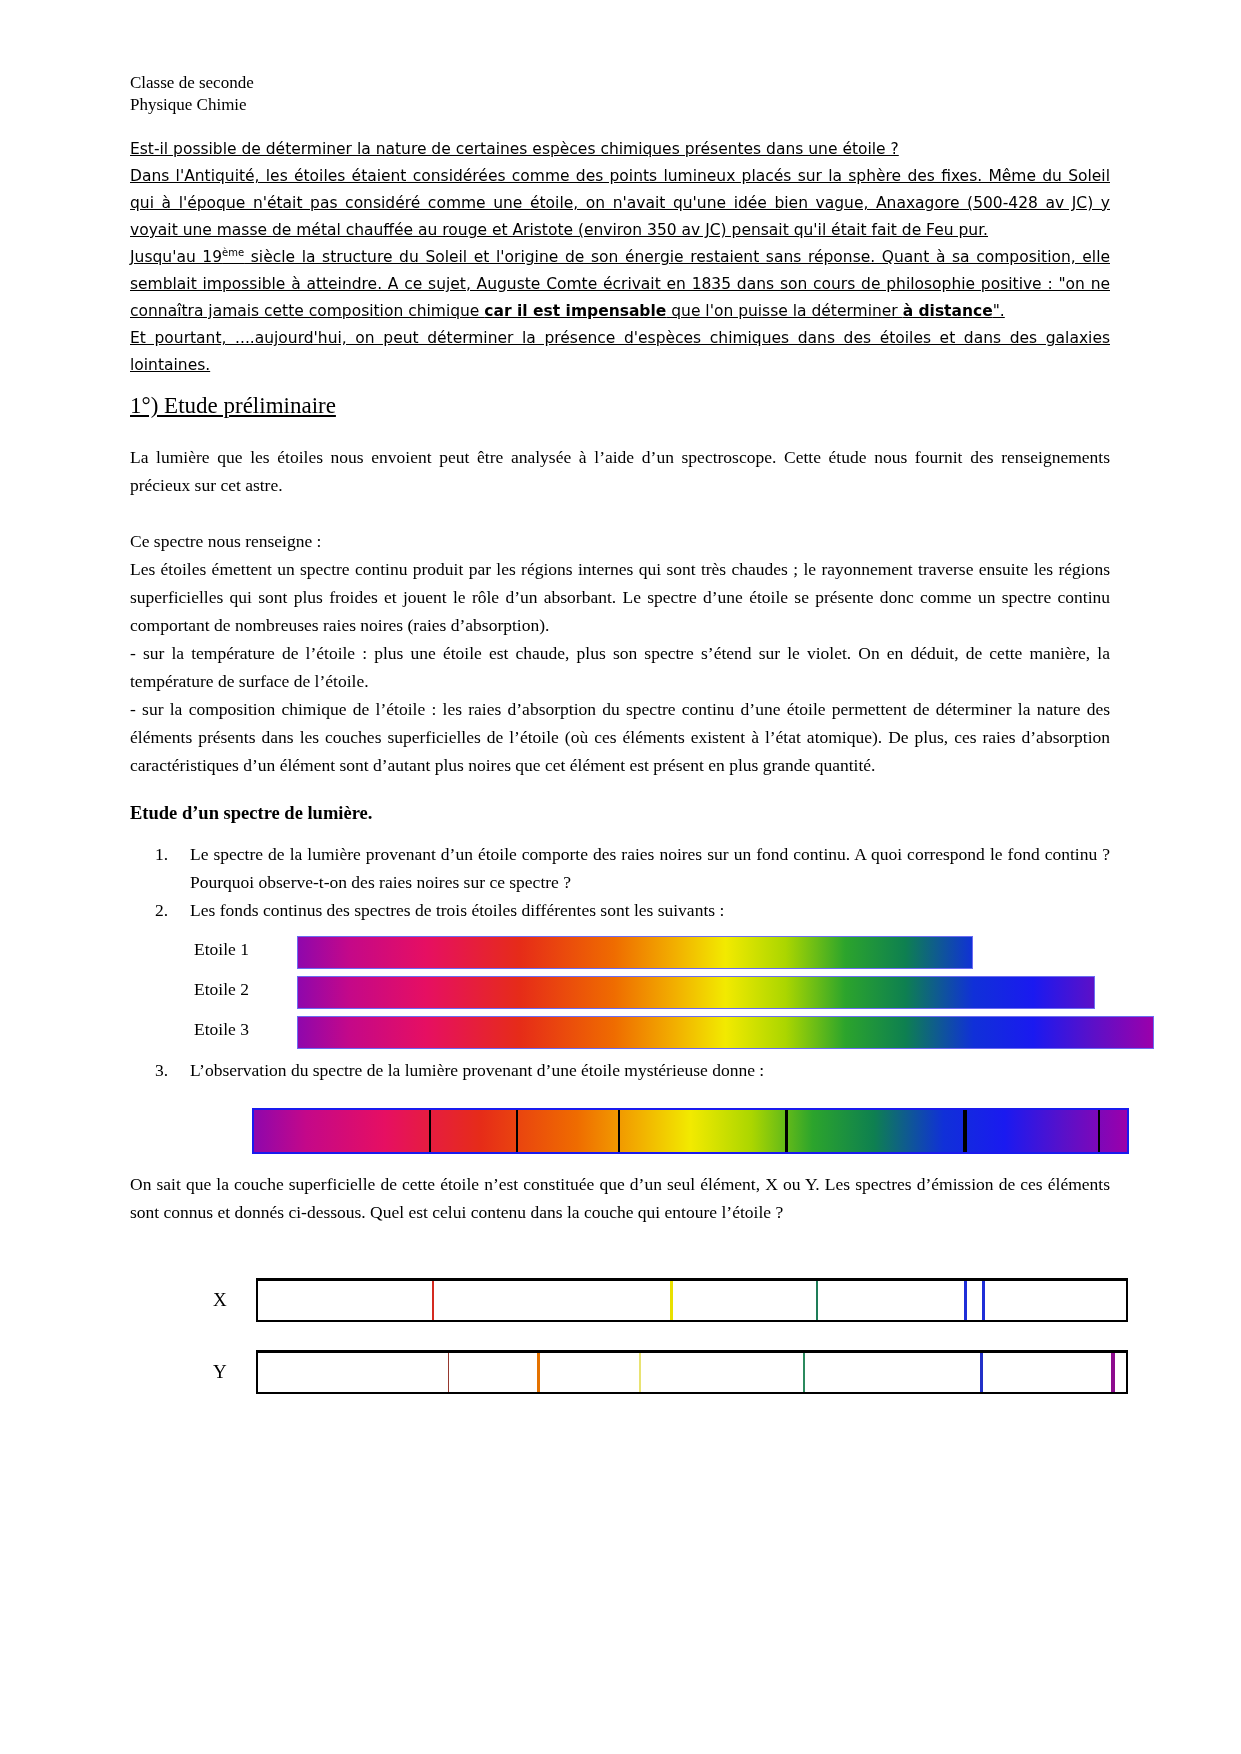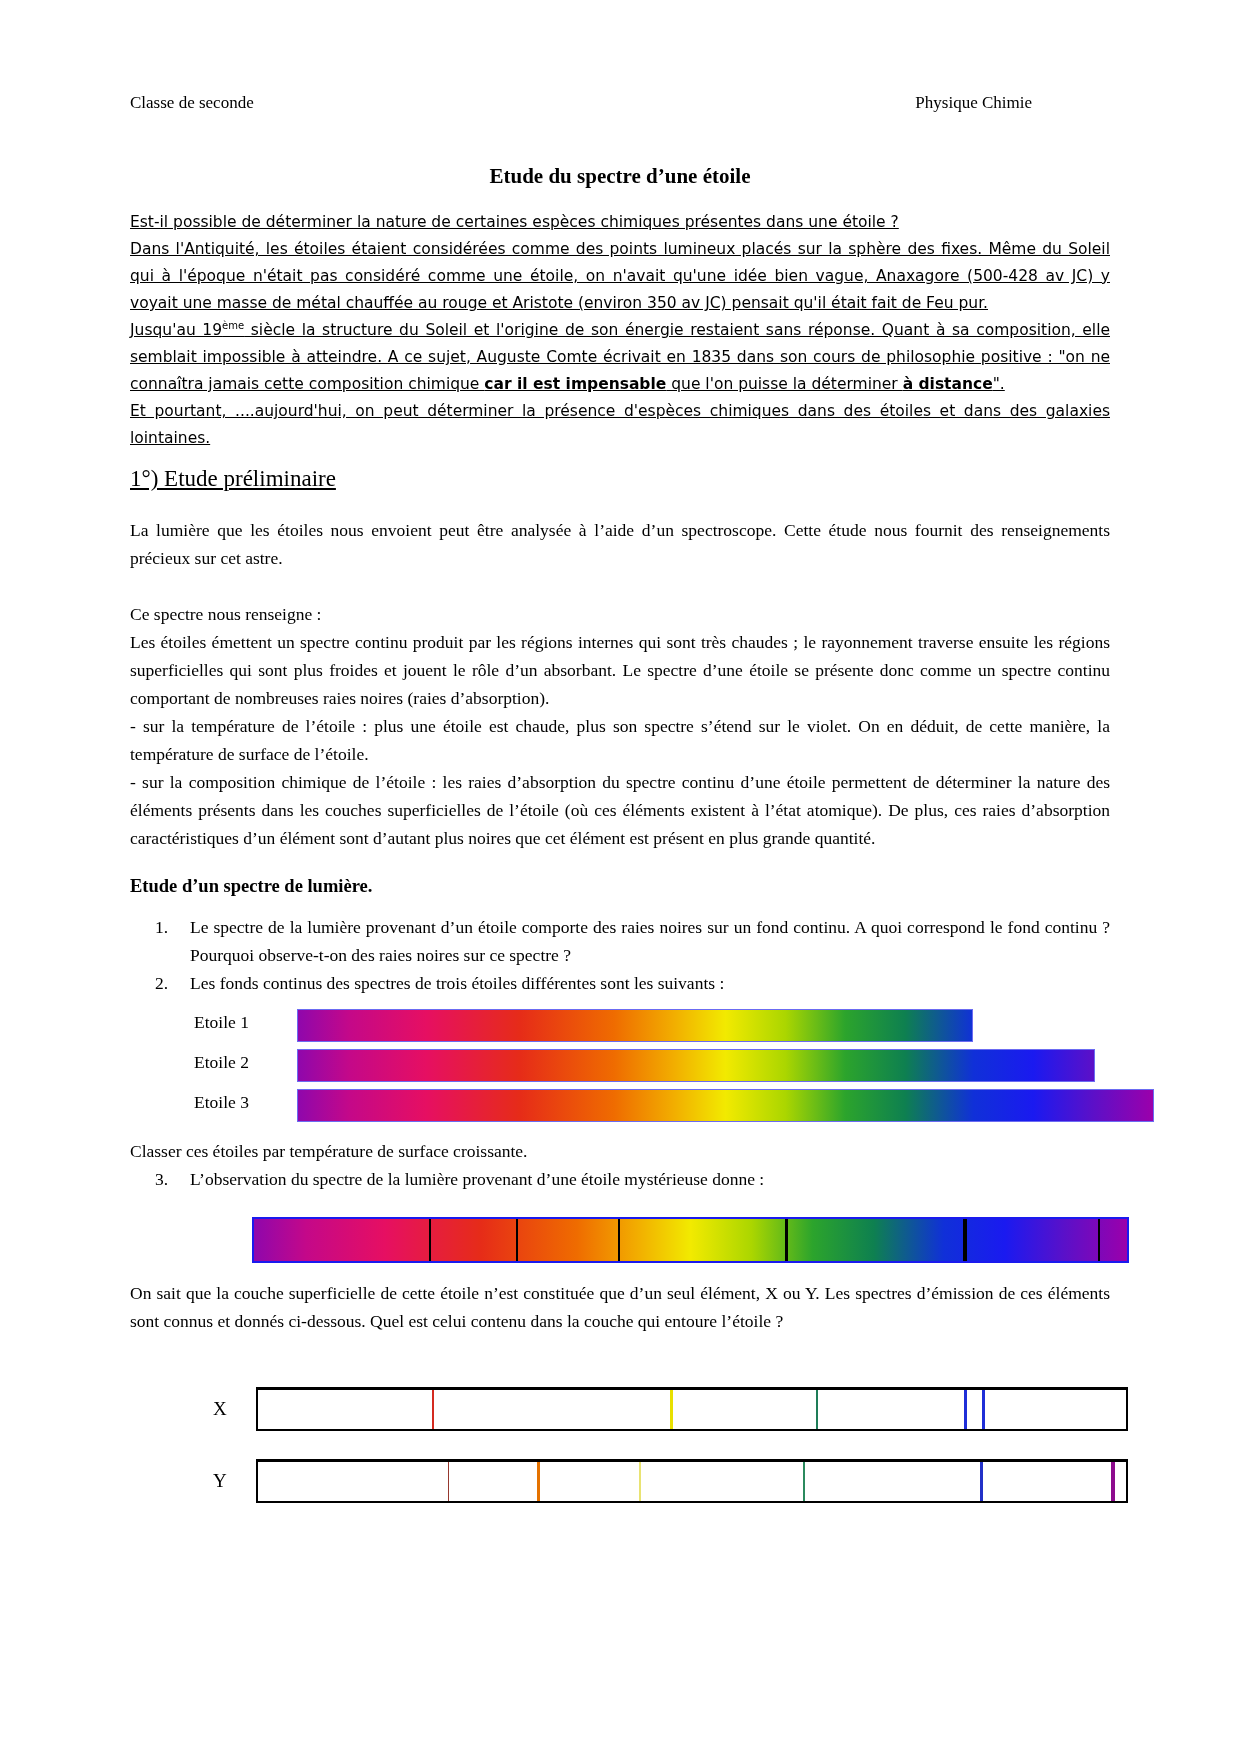--- a/index.html
+++ b/index.html
@@ -2,21 +2,21 @@
 <html><head>
 <meta charset="utf-8">
 <style>
   html,body{margin:0;padding:0;}
   body{
     width:1241px;height:1754px;background:#ffffff;color:#000;
     font-family:"Liberation Serif", serif;
     position:relative;overflow:hidden;
   }
   .page{padding:0 131px 0 130px;}
-  .header{display:flex;justify-content:space-between;padding-top:92px;font-size:17px;line-height:22px;}
+  .header{display:flex;justify-content:space-between;padding-top:72px;font-size:17px;line-height:22px;flex-direction:column;}
   .hdr-right{margin-right:78px;}
   .title{text-align:center;font-weight:bold;font-size:21px;margin-top:50px;}
   .intro{font-family:"DejaVu Sans", sans-serif;font-size:15.5px;line-height:27px;text-align:justify;margin-top:20px;}
   .intro p{margin:0;text-decoration:underline;}
   .sup{vertical-align:super;font-size:10px;line-height:0;}
   h1{font-size:23px;font-weight:normal;text-decoration:underline;margin:14px 0 0 0;}
   .body{font-size:17.5px;line-height:28px;text-align:justify;margin:0;}
   .mt28{margin-top:28px;}
   h2{font-size:18.5px;font-weight:bold;margin:24px 0 0 0;}
   .qrow{display:flex;font-size:17.5px;line-height:28px;}
@@ -45,21 +45,20 @@
 </head>
 <body>
 
 <div class="page">
 
   <div class="header">
     <span>Classe de seconde</span>
     <span class="hdr-right">Physique Chimie</span>
   </div>
 
-  <div class="title">Etude du spectre d’une étoile</div>
 
   <div class="intro">
     <p>Est-il possible de déterminer la nature de certaines espèces chimiques présentes dans une étoile ?</p>
     <p>Dans l'Antiquité, les étoiles étaient considérées comme des points lumineux placés sur la sphère des fixes. Même du Soleil qui à l'époque n'était pas considéré comme une étoile, on n'avait qu'une idée bien vague, Anaxagore (500-428 av JC) y voyait une masse de métal chauffée au rouge et Aristote (environ 350 av JC) pensait qu'il était fait de Feu pur.</p>
     <p><span>Jusqu'au 19</span><span class="sup">ème</span><span> siècle la structure du Soleil et l'origine de son énergie restaient sans réponse. Quant à sa composition, elle semblait impossible à atteindre. A ce sujet, Auguste Comte écrivait en 1835 dans son cours de philosophie positive : "on ne connaîtra jamais cette composition chimique </span><b>car il est impensable</b><span> que l'on puisse la déterminer </span><b>à distance</b><span>".</span></p>
     <p>Et pourtant, ....aujourd'hui, on peut déterminer la présence d'espèces chimiques dans des étoiles et dans des galaxies lointaines.</p>
   </div>
 
   <h1>1°) Etude préliminaire</h1>
 
@@ -89,21 +88,20 @@
     <div class="starrow">
       <span class="starlabel">Etoile 2</span>
       <div class="star-bar" style="width: 796px; background-image: linear-gradient(to right, rgb(143, 7, 172) 0%, rgb(196, 8, 137) 6%, rgb(230, 15, 98) 15%, rgb(230, 44, 24) 26%, rgb(239, 108, 0) 37%, rgb(242, 174, 0) 44%, rgb(242, 234, 0) 50%, rgb(171, 214, 0) 57%, rgb(44, 164, 44) 64%, rgb(14, 128, 80) 71%, rgb(16, 48, 216) 79%, rgb(26, 26, 240) 86%, rgb(92, 16, 200) 93%, rgb(155, 0, 171) 100%); background-size: 855px 100%;"></div>
     </div>
     <div class="starrow">
       <span class="starlabel">Etoile 3</span>
       <div class="star-bar" style="width: 855px; background-image: linear-gradient(to right, rgb(143, 7, 172) 0%, rgb(196, 8, 137) 6%, rgb(230, 15, 98) 15%, rgb(230, 44, 24) 26%, rgb(239, 108, 0) 37%, rgb(242, 174, 0) 44%, rgb(242, 234, 0) 50%, rgb(171, 214, 0) 57%, rgb(44, 164, 44) 64%, rgb(14, 128, 80) 71%, rgb(16, 48, 216) 79%, rgb(26, 26, 240) 86%, rgb(92, 16, 200) 93%, rgb(155, 0, 171) 100%); background-size: 855px 100%;"></div>
     </div>
   </div>
 
-  <p class="body classer">Classer ces étoiles par température de surface croissante.</p>
   <div class="qrow">
     <span class="qnum">3.</span>
     <div class="qtext">L’observation du spectre de la lumière provenant d’une étoile mystérieuse donne :</div>
   </div>
 
   <div class="mystery-wrap">
     <div class="mystery-bar" id="mystery" style="background-image: linear-gradient(to right, rgb(143, 7, 172) 0%, rgb(196, 8, 137) 6%, rgb(230, 15, 98) 15%, rgb(230, 44, 24) 26%, rgb(239, 108, 0) 37%, rgb(242, 174, 0) 44%, rgb(242, 234, 0) 50%, rgb(171, 214, 0) 57%, rgb(44, 164, 44) 64%, rgb(14, 128, 80) 71%, rgb(16, 48, 216) 79%, rgb(26, 26, 240) 86%, rgb(92, 16, 200) 93%, rgb(155, 0, 171) 100%); border-color: rgb(26, 26, 238);">
         <div class="sline" style="left: 20%; width: 2px; background: rgb(0, 0, 0);"></div>
         <div class="sline" style="left: 30%; width: 2px; background: rgb(0, 0, 0);"></div>
         <div class="sline" style="left: 41.7%; width: 2px; background: rgb(0, 0, 0);"></div>

